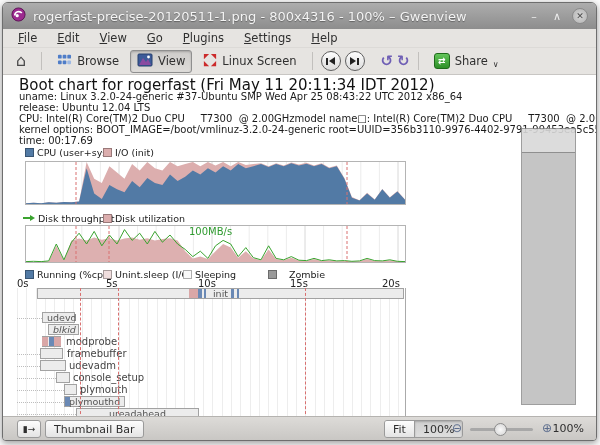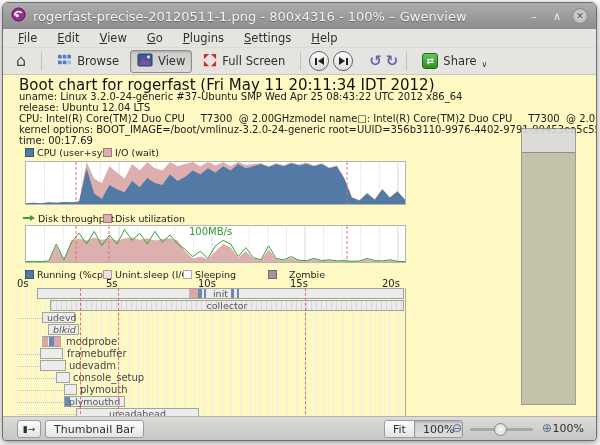--- a/index.html
+++ b/index.html
@@ -33,21 +33,21 @@
     background:linear-gradient(#fdfdfd,#dcdcdc);display:flex;align-items:center;justify-content:center;gap:1px;}
   .media-bar{width:2px;height:7px;background:#222;}
   .tri-l{width:0;height:0;border-top:4px solid transparent;border-bottom:4px solid transparent;border-right:6px solid #222;}
   .tri-r{width:0;height:0;border-top:4px solid transparent;border-bottom:4px solid transparent;border-left:6px solid #222;}
   .rot{font-size:15px;font-weight:bold;color:#6f5fb5;line-height:16px;}
   .share-ico{width:16px;height:16px;border-radius:3px;border:1px solid #1f6b1a;
     background:linear-gradient(#63c55a,#2e8f27);color:#fff;font-size:9px;font-weight:bold;
     display:flex;align-items:center;justify-content:center;}
   .chev{font-size:8px;color:#333;margin-top:7px;}
   
-  .content{flex:1;position:relative;background:#fef9c3;overflow:hidden;}
+  .content{flex:1;position:relative;background:#ffffff;overflow:hidden;}
   .bc-title{position:absolute;left:16px;top:1px;font-size:15px;color:#111;white-space:pre;}
   .bc-line{position:absolute;left:16px;font-size:10px;color:#1a1a1a;white-space:pre;}
   .legend{position:absolute;height:11px;font-size:9.5px;color:#222;}
   .legend .it{position:absolute;top:0;display:flex;align-items:center;gap:3px;white-space:nowrap;}
   .sq{width:9px;height:9px;border:1px solid rgba(0,0,0,.3);display:inline-block;}
   .chartbox{position:absolute;left:22px;width:381px;border:1px solid #b4b4b4;background:#fff;}
   .disk-lbl{position:absolute;font-size:10px;color:#2f9a2f;}
   .axis{position:absolute;left:0;top:203px;width:420px;height:11px;font-size:10px;color:#222;}
   .axis span{position:absolute;top:0;}
   .tree{position:absolute;left:14px;top:213px;width:389px;height:131px;border-right:1px solid #aaa;
@@ -141,21 +141,21 @@
     </span>
     <span class="tb-btn">
       <span><svg width="14" height="14" viewBox="0 0 16 16">
             <g fill="#cc2b2b">
               <path d="M1 1h6L1 7z"></path>
               <path d="M15 1v6L9 1z"></path>
               <path d="M1 15V9l6 6z"></path>
               <path d="M15 15H9l6-6z"></path>
             </g>
           </svg></span>
-      <span>Full Screen</span>
+      <span>Linux Screen</span>
     </span>
     <span class="tb-sep"></span>
     <span class="circ-btn">
         <span class="media-bar"></span>
         <span class="tri-l"></span>
       </span>
     <span class="circ-btn">
         <span class="tri-r"></span>
         <span class="media-bar"></span>
       </span>
@@ -178,21 +178,21 @@
     <div class="bc-line" style="top:49px">kernel options: BOOT_IMAGE=/boot/vmlinuz-3.2.0-24-generic root=UUID=356b3110-9976-4402-9791-99453ea5c559 ro quiet</div>
     <div class="bc-line" style="top:60px">time: 00:17.69</div>
 
     <div class="legend" style="top:72px" id="legend-cpu">
         <span class="it" style="left: 22px;">
           <span class="sq" style="background: rgb(82, 122, 165);"></span>
           <span>CPU (user+sys)</span>
         </span>
         <span class="it" style="left: 100px;">
           <span class="sq" style="background: rgb(220, 174, 174);"></span>
-          <span>I/O (wait)</span>
+          <span>I/O (init)</span>
         </span>
       </div>
     <div class="chartbox" style="top:86px;height:44px">
       <svg id="svg-cpu" width="379" height="42">
           <line x1="18.6" y1="0" x2="18.6" y2="42" stroke="#ececec" stroke-width="1"></line>
           <line x1="37.2" y1="0" x2="37.2" y2="42" stroke="#ececec" stroke-width="1"></line>
           <line x1="55.800000000000004" y1="0" x2="55.800000000000004" y2="42" stroke="#ececec" stroke-width="1"></line>
           <line x1="74.4" y1="0" x2="74.4" y2="42" stroke="#ececec" stroke-width="1"></line>
           <line x1="93" y1="0" x2="93" y2="42" stroke="#d8d8d8" stroke-width="1"></line>
           <line x1="111.6" y1="0" x2="111.6" y2="42" stroke="#ececec" stroke-width="1"></line>
@@ -294,21 +294,20 @@
         <div class="guide" style="left: 0px; top: 90px; width: 39px;"></div>
         <div class="guide" style="left: 0px; top: 102px; width: 47px;"></div>
         <div class="guide" style="left: 0px; top: 114px; width: 47px;"></div>
         <div class="guide" style="left: 0px; top: 126px; width: 59px;"></div>
         <div class="pbar center" style="left: 20px; top: 0px; width: 367px;">init</div>
         <div class="pseg" style="left: 172px; top: 1px; width: 9px; background: rgb(217, 167, 167);"></div>
         <div class="pseg" style="left: 181px; top: 1px; width: 4px; background: rgb(106, 137, 181);"></div>
         <div class="pseg" style="left: 187px; top: 1px; width: 2px; background: rgb(106, 137, 181);"></div>
         <div class="pseg" style="left: 214px; top: 1px; width: 3px; background: rgb(106, 137, 181);"></div>
         <div class="pseg" style="left: 220px; top: 1px; width: 2px; background: rgb(106, 137, 181);"></div>
-        <div class="pbar center striped" style="left: 33px; top: 12px; width: 354px;">collector</div>
         <div class="pbar" style="left: 25px; top: 24px; width: 33px; padding-left: 4px;">udevd</div>
         <div class="pbar" style="left: 31px; top: 36px; width: 31px; padding-left: 4px; font-style: italic;">blkid</div>
         <div class="pbar" style="left: 25px; top: 48px; width: 19px;"></div>
         <div class="pseg" style="left: 25px; top: 49px; width: 6px; background: rgb(217, 167, 167);"></div>
         <div class="pseg" style="left: 32px; top: 49px; width: 5px; background: rgb(106, 137, 181);"></div>
         <div class="pseg" style="left: 37px; top: 49px; width: 7px; background: rgb(217, 167, 167);"></div>
         <div class="plabel" style="left: 49px; top: 48px;">modprobe</div>
         <div class="pbar" style="left: 23px; top: 60px; width: 23px;"></div>
         <div class="plabel" style="left: 50px; top: 60px;">framebuffer</div>
         <div class="pbar" style="left: 23px; top: 72px; width: 26px;"></div>

